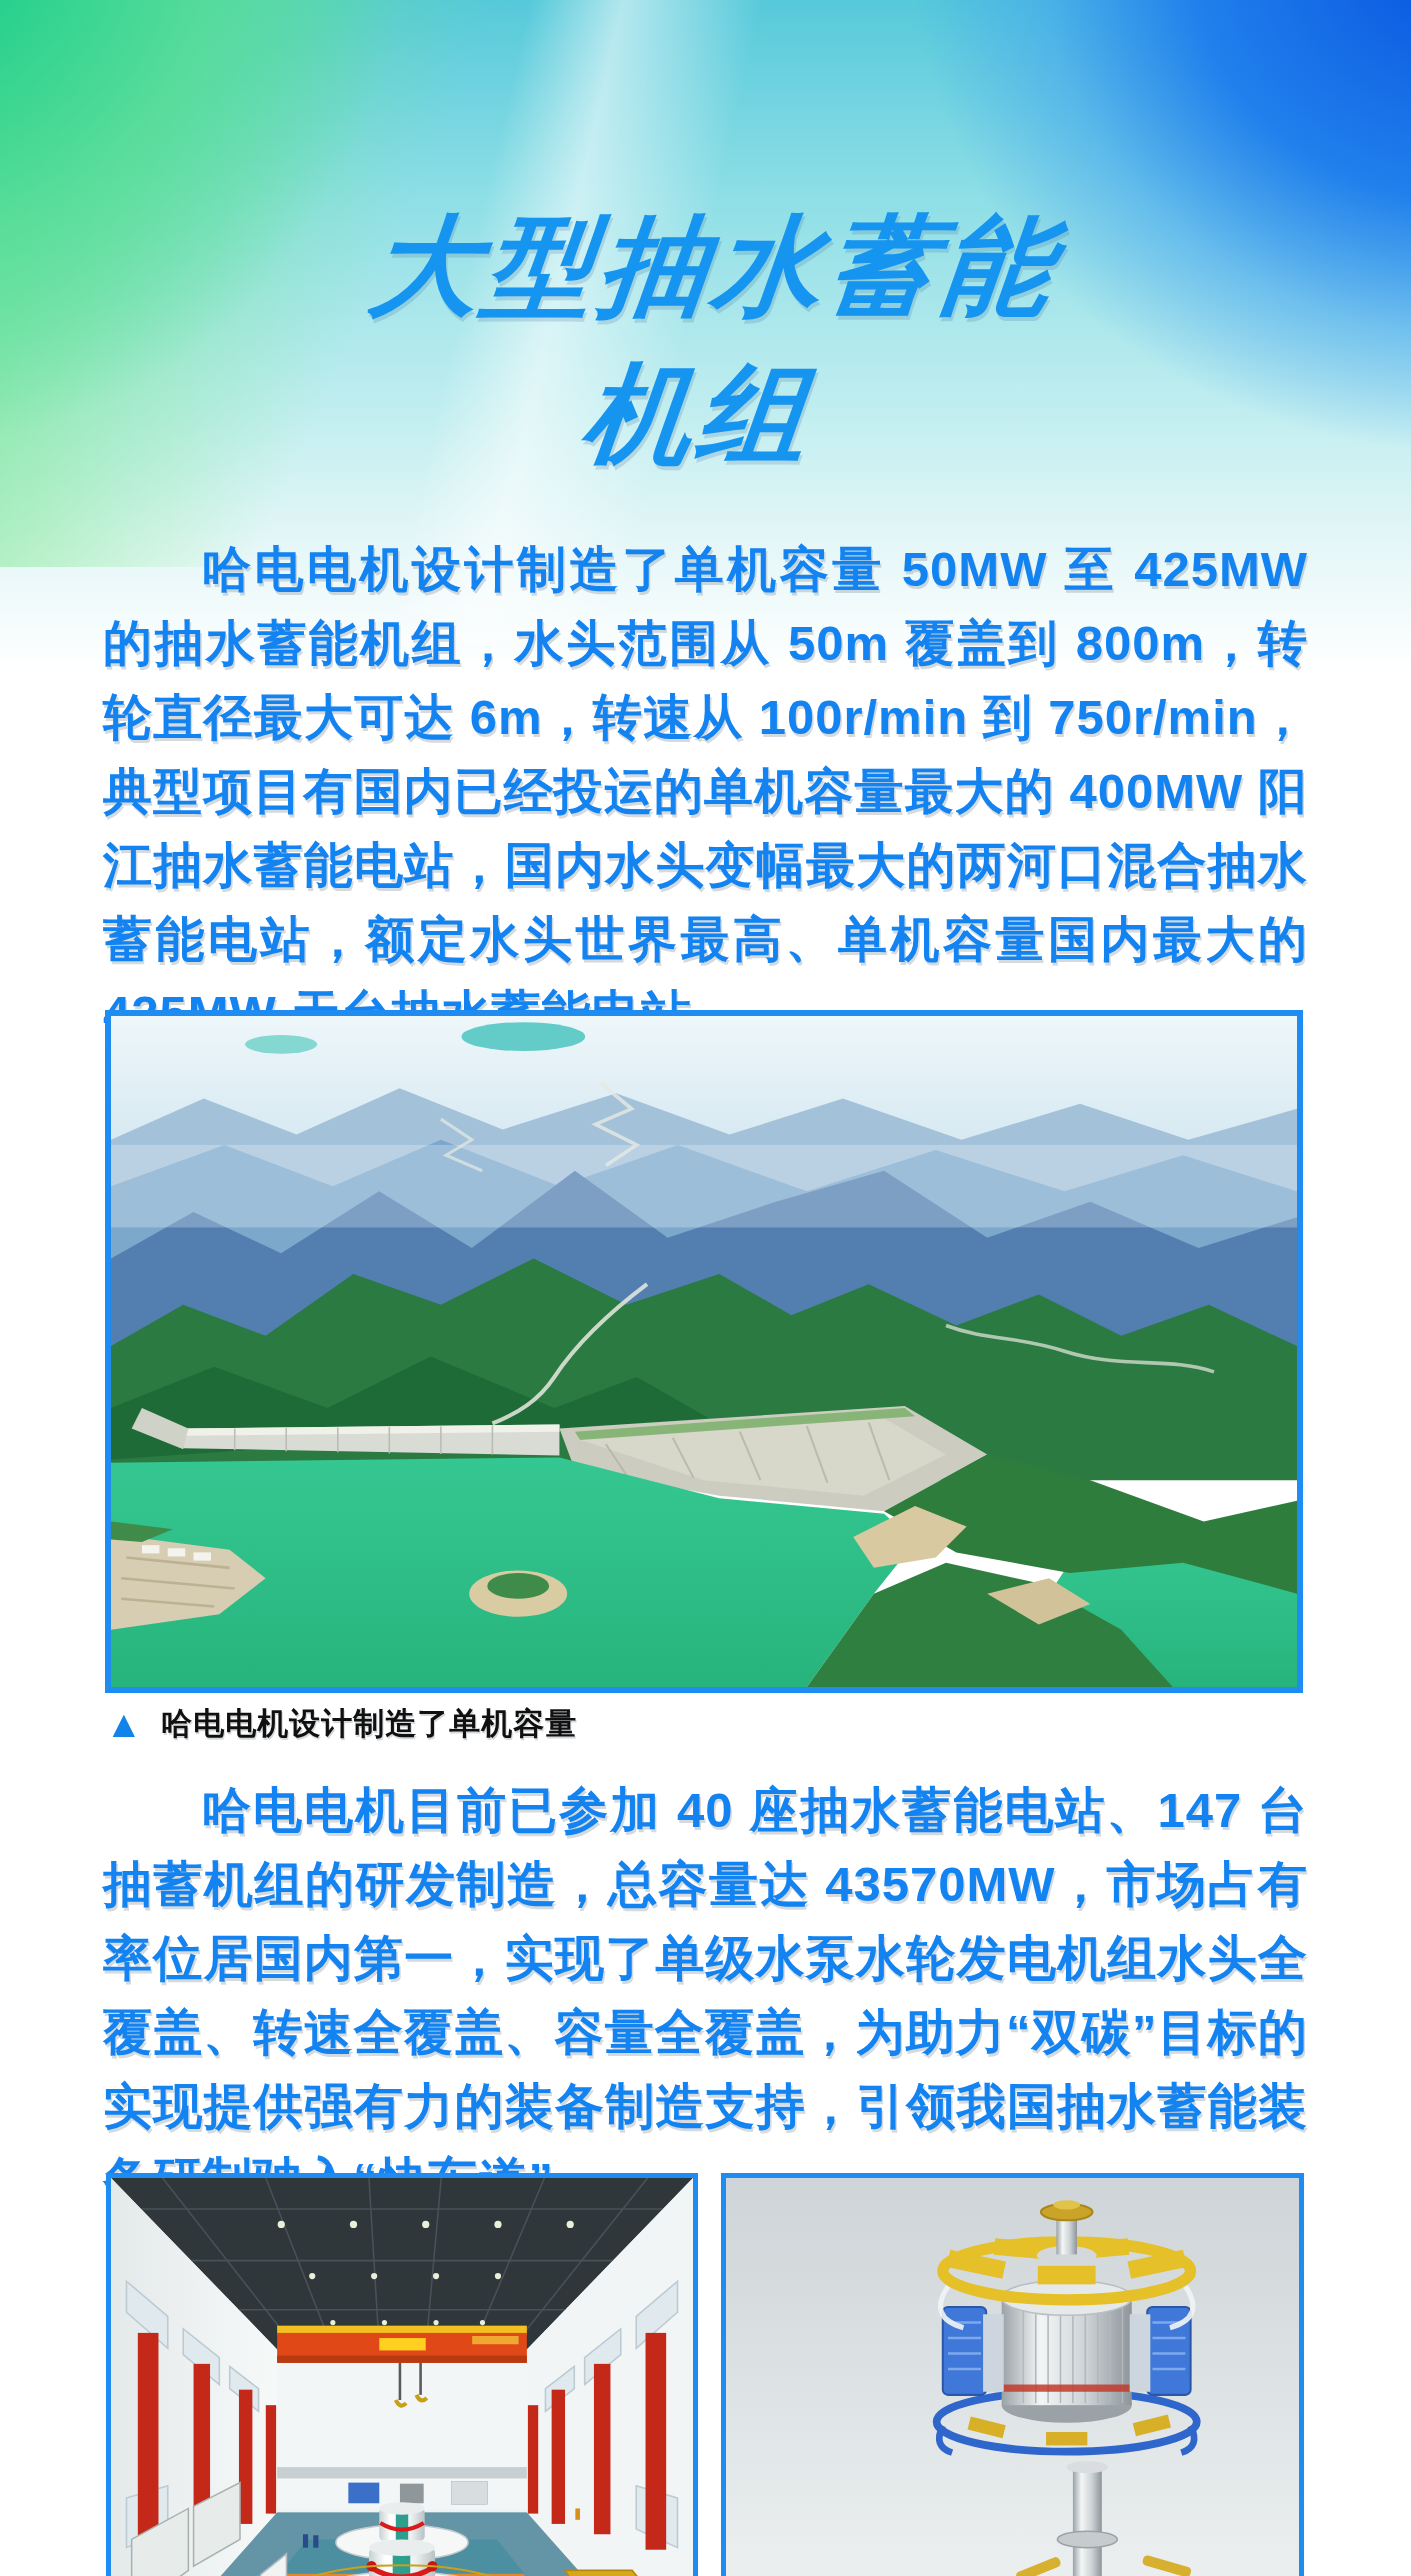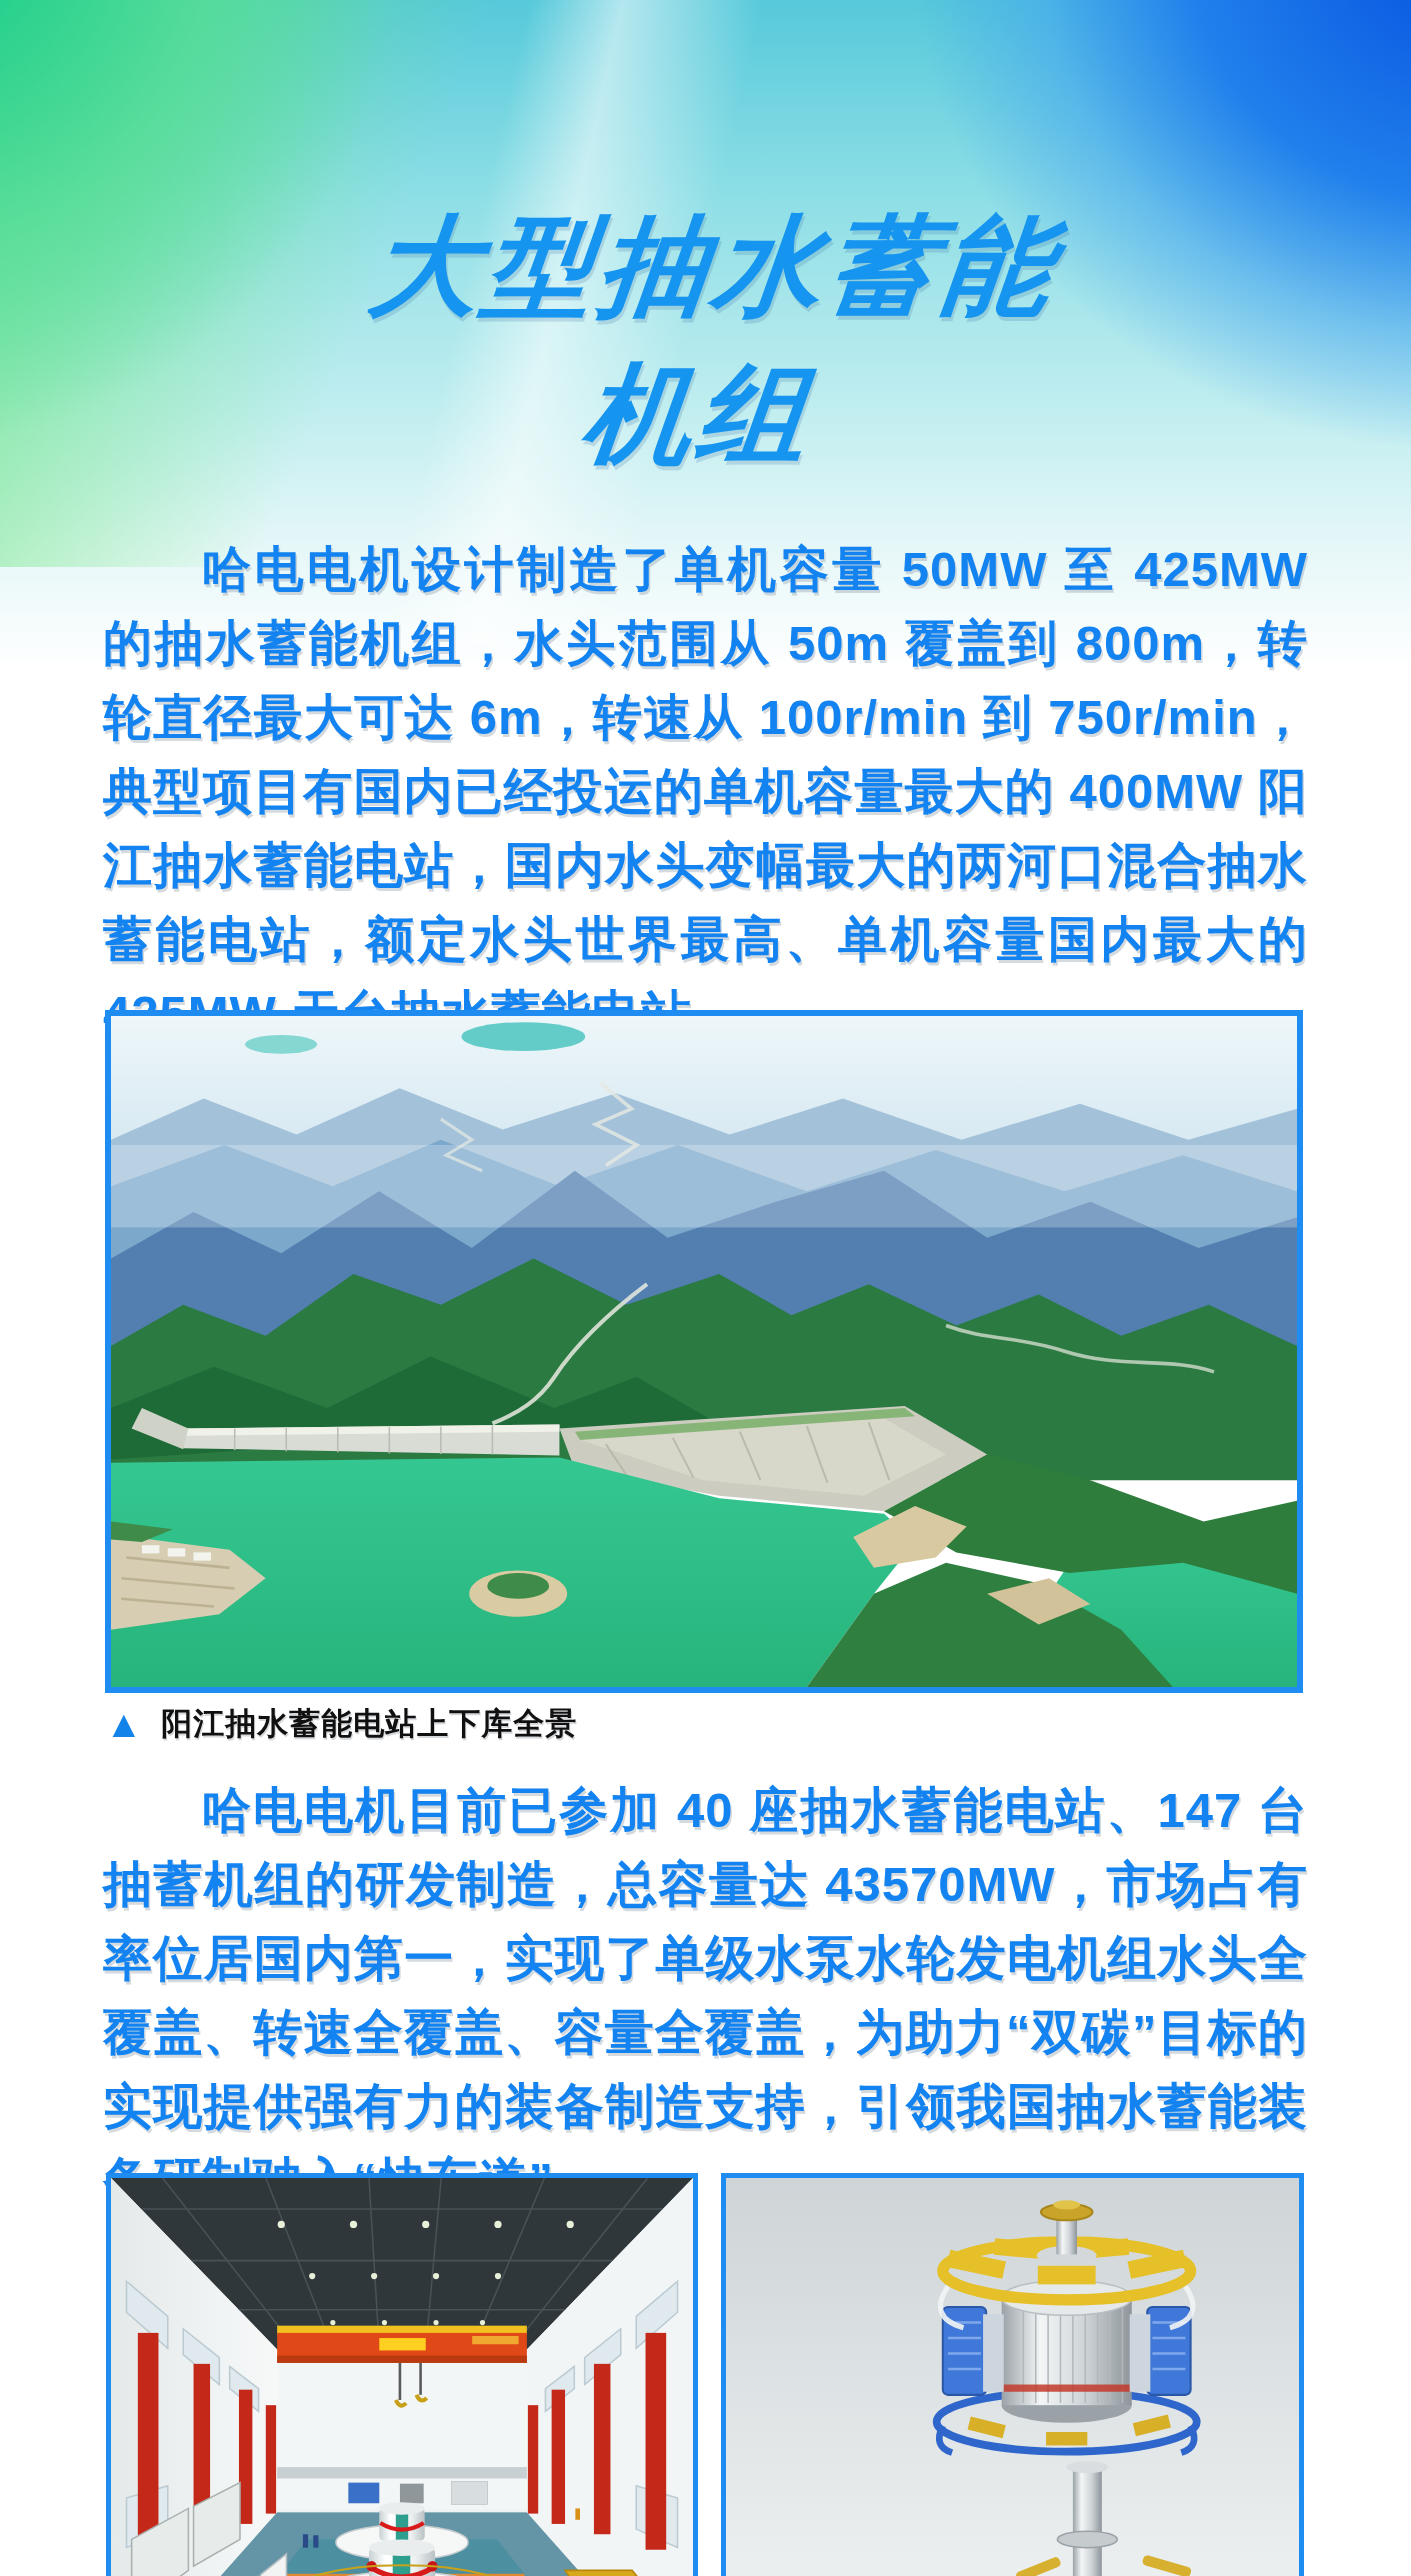--- a/index.html
+++ b/index.html
@@ -136,21 +136,21 @@
         <rect x="60" y="1026" width="34" height="16"></rect>
           <rect x="110" y="1032" width="34" height="16"></rect>
           <rect x="160" y="1040" width="34" height="16"></rect>
       </g>
       <path d="M0 980 L120 995 L60 1020 L0 1015 Z" fill="#3f8b4a"></path>
     </svg>
   </div>
 
   <div class="caption" style="left:105px;top:1703px">
     <span class="tri">▲</span>
-    <span>阳江抽水蓄能电站上下库全景</span>
+    <span>哈电电机设计制造了单机容量</span>
   </div>
 
   <p class="para" style="top:1773px">哈电电机目前已参加 40 座抽水蓄能电站、147 台抽蓄机组的研发制造，总容量达 43570MW，市场占有率位居国内第一，实现了单级水泵水轮发电机组水头全覆盖、转速全覆盖、容量全覆盖，为助力“双碳”目标的实现提供强有力的装备制造支持，引领我国抽水蓄能装备研制驶入“快车道”。</p>
 
   <div class="photo" style="left:106px;top:2173px;width:592px;height:675px;border-width:5.7px">
     <svg viewBox="0 0 1128 1288" preserveAspectRatio="none">
       <defs>
         <linearGradient id="cyl" x1="0" y1="0" x2="1" y2="0">
           <stop offset="0" stop-color="#c9d1d3"></stop>
             <stop offset=".25" stop-color="#ffffff"></stop>

